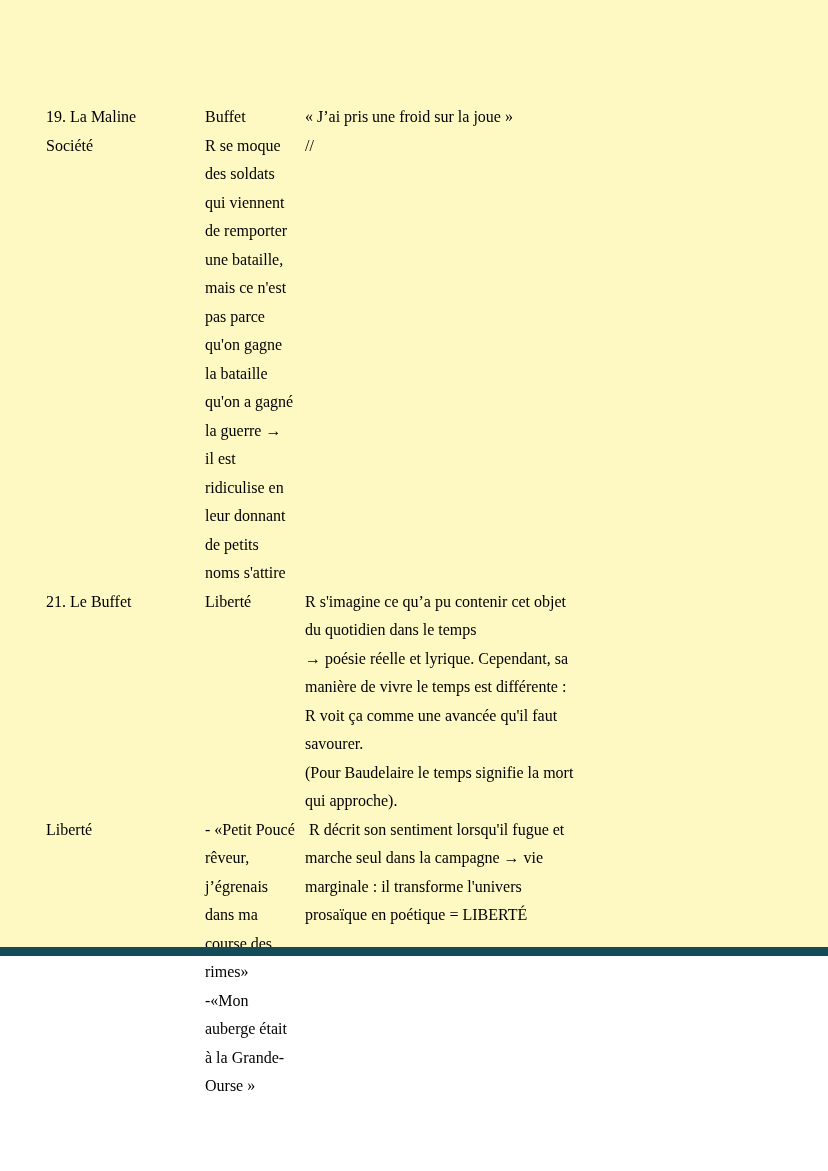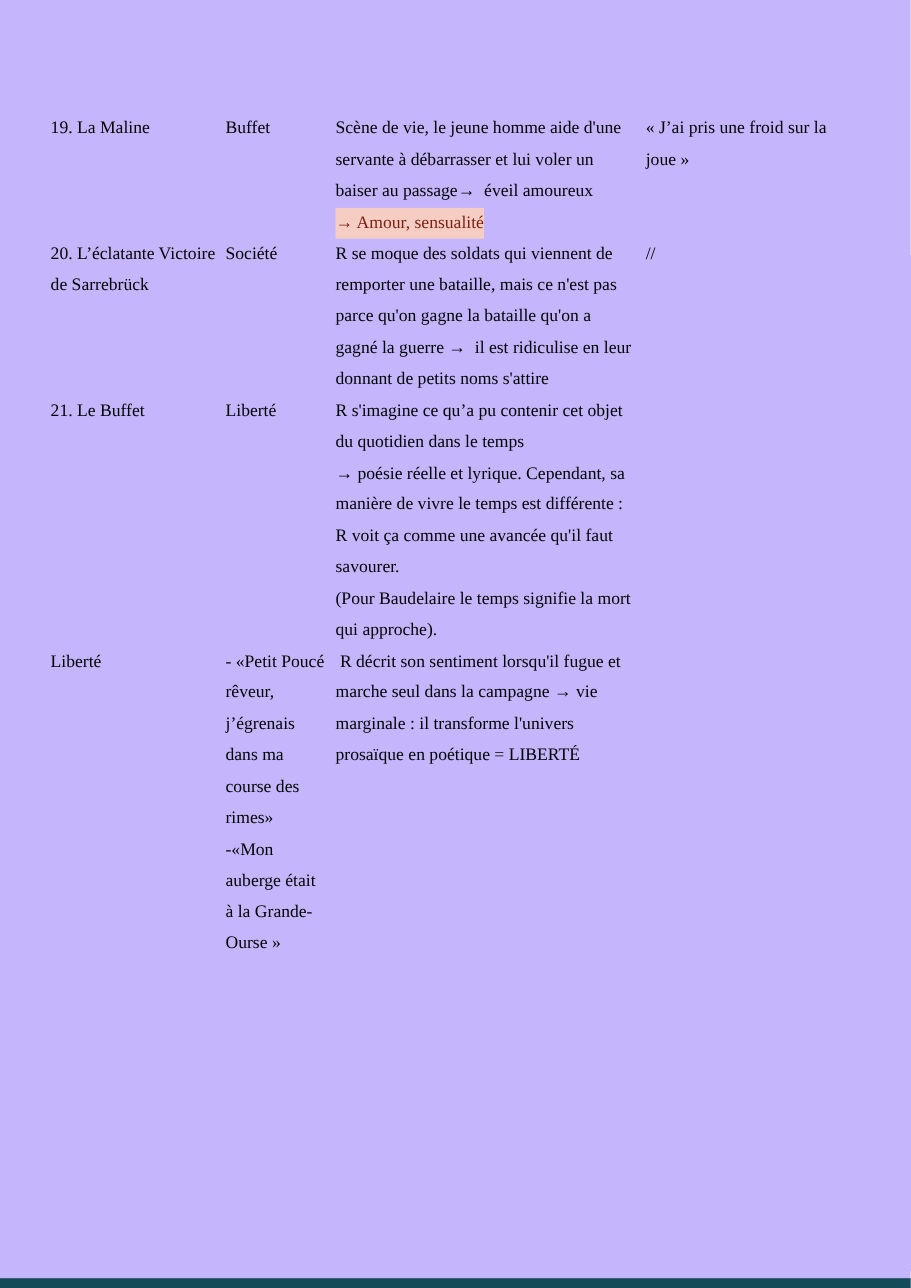--- a/index.html
+++ b/index.html
@@ -7,22 +7,22 @@
     width: 828px;
     height: 1171px;
     background: #ffffff;
     font-family: "Liberation Serif", "DejaVu Serif", serif;
     color: #000000;
     overflow: hidden;
   }
   .page {
     position: relative;
     width: 828px;
-    height: 1171px;
-    background: #c4b5fd;
+    height: 956px;
+    background: #fef9c3;
   }
   .doc-table {
     position: absolute;
     top: 103px;
     left: 46px;
     width: 722px;
     font-size: 16px;
     line-height: 28.5px;
   }
   .row {
@@ -55,29 +55,27 @@
 </head>
 <body>
 
 <div class="page">
 
   <div class="doc-table">
 
     <div class="row">
       <div class="col title">19. La Maline</div>
       <div class="col theme">Buffet</div>
-      <div class="col analysis"><span class="analysis-text">Scène de vie, le jeune homme aide d'une servante à débarrasser et lui voler un baiser au passage→  éveil amoureux</span><span class="analysis-highlight" style="background: rgb(246, 205, 195);">→ Amour, sensualité</span></div>
       <div class="col quote">
         <div>« J’ai pris une froid sur la joue »</div>
         <div></div>
       </div>
     </div>
 
     <div class="row">
-      <div class="col title">20. L’éclatante Victoire de Sarrebrück</div>
       <div class="col theme">Société</div>
       <div class="col analysis"><span class="analysis-text">R se moque des soldats qui viennent de remporter une bataille, mais ce n'est pas parce qu'on gagne la bataille qu'on a gagné la guerre →  il est ridiculise en leur donnant de petits noms s'attire</span></div>
       <div class="col quote">
         <div>//</div>
         <div></div>
       </div>
     </div>
 
     <div class="row">
       <div class="col title">21. Le Buffet</div>

